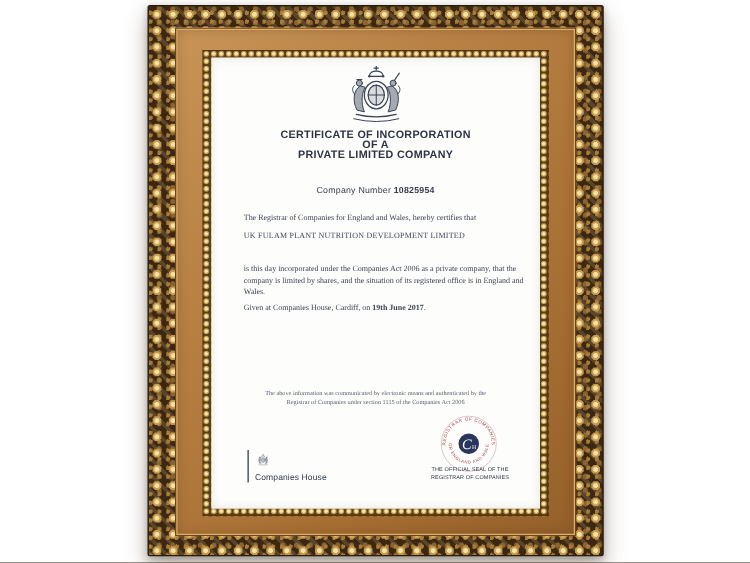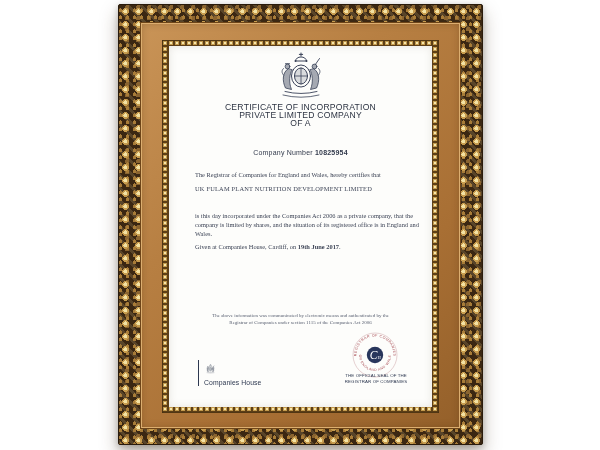--- a/index.html
+++ b/index.html
@@ -44,21 +44,21 @@
   
   .paper{
     position:relative;width:100%;height:100%;box-sizing:border-box;
     background:#fdfdfb;
     box-shadow:inset 0 0 8px rgba(90,80,60,.14);
     color:#2f3646;
   }
   .arms{position:absolute;left:50%;top:5px;transform:translateX(-50%);}
   .cert-title{
     position:absolute;left:0;top:57px;width:100%;text-align:center;
-    font-weight:normal;font-size:8.6px;line-height:8.2px;letter-spacing:.25px;color:#2c3342;
+    font-weight:bold;font-size:8.6px;line-height:8.2px;letter-spacing:.25px;color:#2c3342;
   }
   .company-number{
     position:absolute;left:0;top:103px;width:100%;text-align:center;
     font-size:7px;color:#323a4c;letter-spacing:.2px;
   }
   .company-number b{font-weight:bold;}
   .serif{font-family:"Liberation Serif", serif;color:#3d4456;}
   .line-registrar{position:absolute;left:26px;top:125px;width:220px;font-size:6.4px;}
   .line-name{position:absolute;left:26px;top:139px;width:220px;font-size:6.4px;letter-spacing:.2px;}
   .line-body{position:absolute;left:26px;top:165px;width:226px;font-size:6.4px;line-height:9.2px;}
@@ -119,22 +119,22 @@
               </g>
             </defs>
           </svg>
 
           <svg class="arms" width="64" height="50" viewBox="0 0 64 50">
             <use href="#royal-arms-g"></use>
           </svg>
 
           <div class="cert-title">
             <div>CERTIFICATE OF INCORPORATION</div>
+            <div>OF A</div>
             <div>PRIVATE LIMITED COMPANY</div>
-            <div>OF A</div>
           </div>
 
           <div class="company-number">
             <span>Company Number</span>&nbsp;<b>10825954</b>
           </div>
 
           <div class="serif line-registrar">The Registrar of Companies for England and Wales, hereby certifies that</div>
 
           <div class="serif line-name">UK FULAM PLANT NUTRITION DEVELOPMENT LIMITED</div>
 

